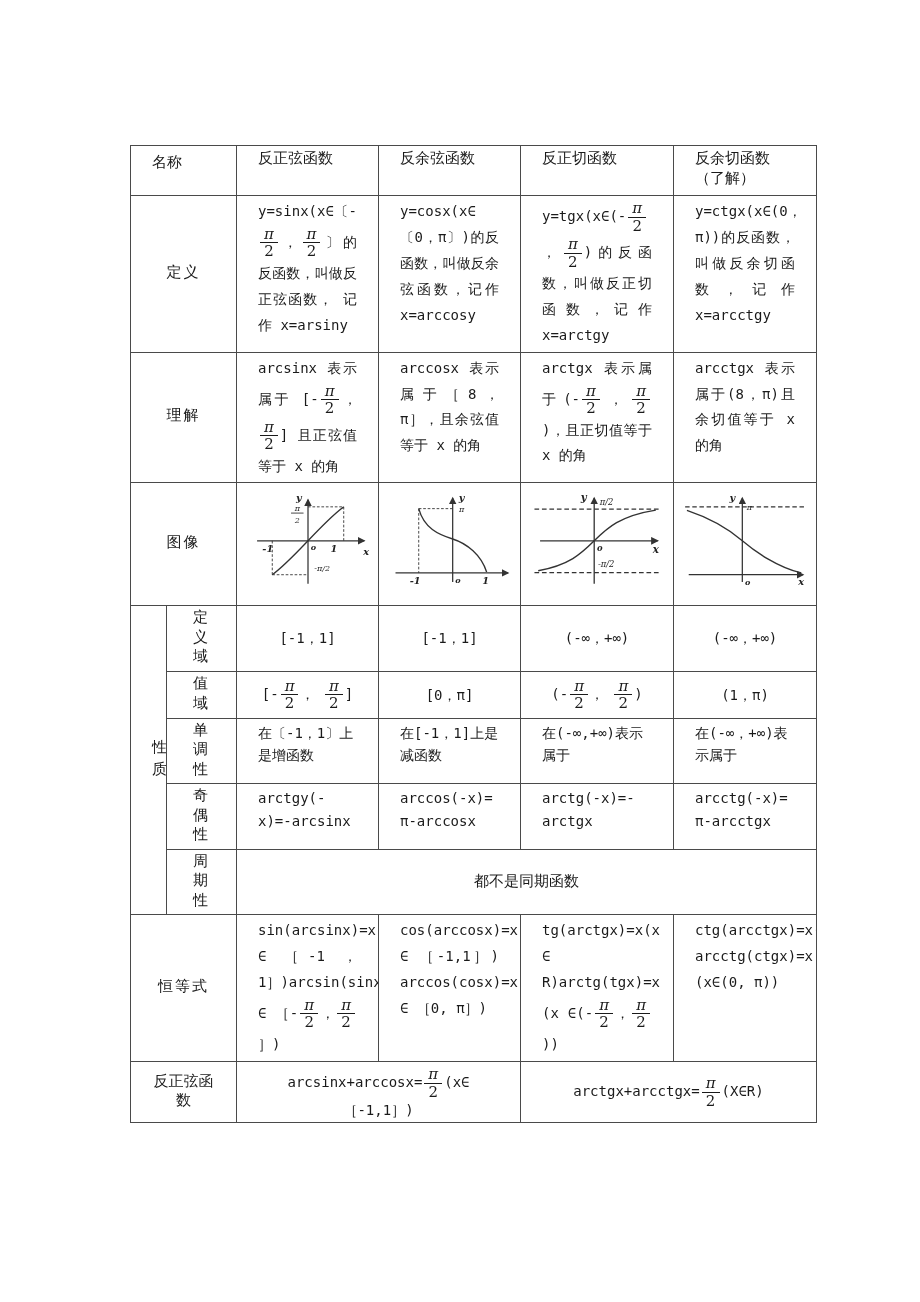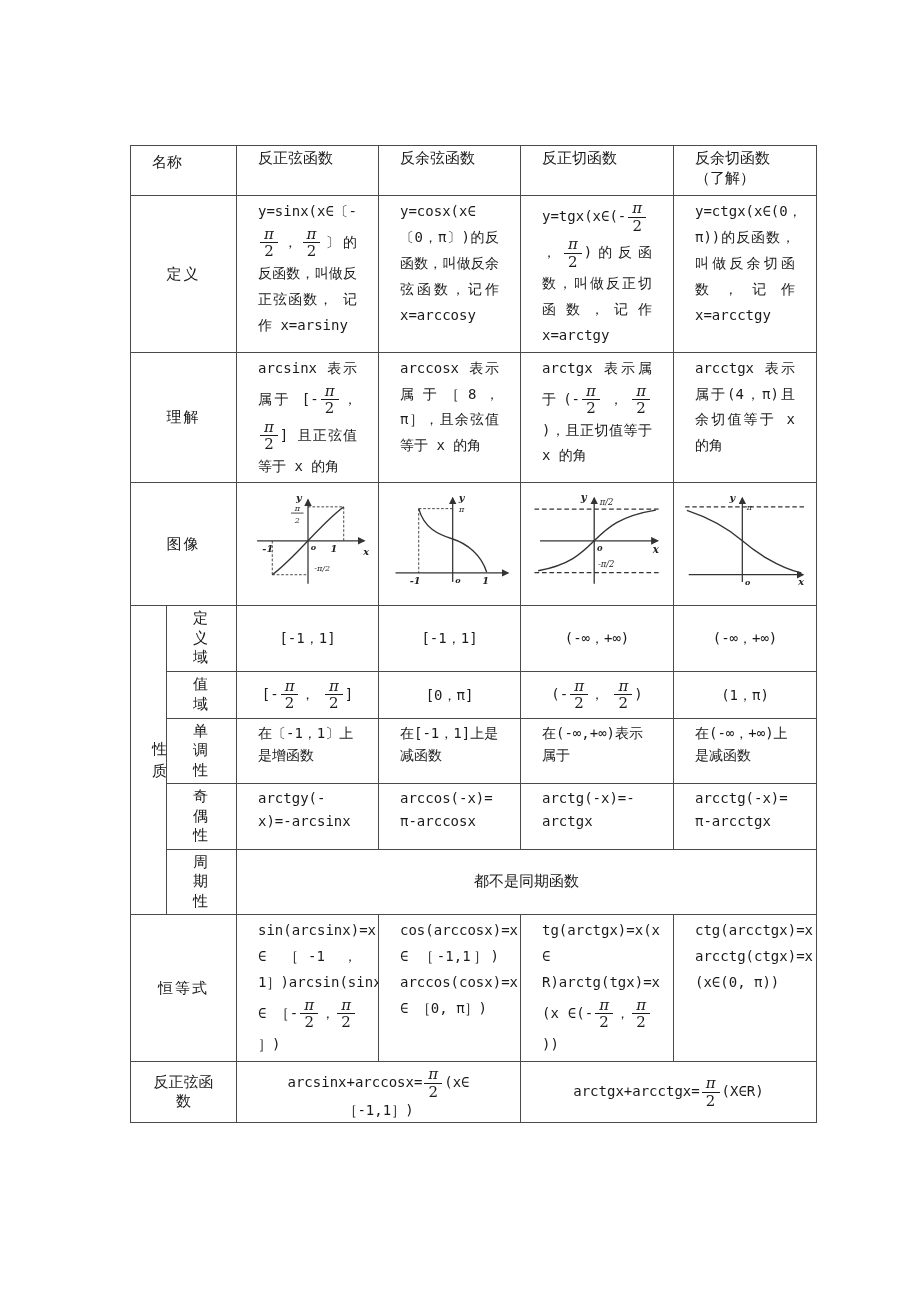--- a/index.html
+++ b/index.html
@@ -18,21 +18,21 @@
     overflow:hidden;
   }
   .formula{
     font-family:"DejaVu Sans Mono","Liberation Mono",monospace;
     font-size:14px;
     letter-spacing:0px;
   }
   .justify{text-align:justify;}
   .rlabel{
     text-align:center;vertical-align:middle;
-    font-family:Liberation Serif, serif;
+    font-family:Liberation Mono, monospace;
     letter-spacing:2px;line-height:1.5;
   }
   .center{text-align:center;vertical-align:middle;}
   .topcenter{text-align:left;vertical-align:top;}
   .small-lh{line-height:1.3;}
   .graphcell{text-align:center;vertical-align:middle;padding:2px;}
   .frac{
     display:inline-block;vertical-align:middle;text-align:center;
     line-height:1.1;margin:1px 2px;
   }
@@ -90,21 +90,21 @@
     <td class="formula justify">y=cosx(x∈〔0，π〕)的反函数，叫做反余弦函数，记作 x=arccosy</td>
     <td class="formula justify">y=tgx(x∈(-<span class="frac"><span class="num">π</span><span class="den">2</span></span> ，<span class="frac"><span class="num">π</span><span class="den">2</span></span>)的反函数，叫做反正切函数，记作 x=arctgy</td>
     <td class="formula justify">y=ctgx(x∈(0，π))的反函数，叫做反余切函数，记作 x=arcctgy</td>
   </tr>
 
   <tr style="height:122px">
     <td colspan="2" class="rlabel">理解</td>
     <td class="formula justify">arcsinx 表示属于 [-<span class="frac"><span class="num">π</span><span class="den">2</span></span>，<span class="frac"><span class="num">π</span><span class="den">2</span></span>] 且正弦值等于 x 的角</td>
     <td class="formula justify">arccosx 表示属于［8，π］，且余弦值等于 x 的角</td>
     <td class="formula justify">arctgx 表示属于(-<span class="frac"><span class="num">π</span><span class="den">2</span></span>，<span class="frac"><span class="num">π</span><span class="den">2</span></span>)，且正切值等于 x 的角</td>
-    <td class="formula justify">arcctgx 表示属于(4，π)且余切值等于 x 的角</td>
+    <td class="formula justify">arcctgx 表示属于(8，π)且余切值等于 x 的角</td>
   </tr>
 
   <tr style="height:118px">
     <td colspan="2" class="rlabel">图像</td>
 
     <td class="graphcell">
       <svg width="134" height="108" viewBox="0 0 150 112">
         <line x1="18" y1="58" x2="138" y2="58" stroke="#333" stroke-width="1.4" marker-end="url(#ah)"></line>
         <line x1="75" y1="106" x2="75" y2="12" stroke="#333" stroke-width="1.4" marker-end="url(#ah)"></line>
         <path d="M35,96 C60,78 90,38 115,20" fill="none" stroke="#333" stroke-width="1.5"></path>
@@ -183,21 +183,21 @@
     <td class="formula center small-lh">[0，π]</td>
     <td class="formula center small-lh">(-<span class="frac"><span class="num">π</span><span class="den">2</span></span>， <span class="frac"><span class="num">π</span><span class="den">2</span></span>)</td>
     <td class="formula center small-lh">(1，π)</td>
   </tr>
 
   <tr style="height:53px">
     <td class="rlabel small-lh">单调性</td>
     <td class="formula" style="line-height:1.6">在〔-1，1〕上是增函数</td>
     <td class="formula" style="line-height:1.6">在[-1，1]上是减函数</td>
     <td class="formula" style="line-height:1.6">在(-∞,+∞)表示属于</td>
-    <td class="formula" style="line-height:1.6">在(-∞，+∞)上是减函数</td>
+    <td class="formula" style="line-height:1.6">在(-∞，+∞)表示属于</td>
   </tr>
 
   <tr style="height:47px">
     <td class="rlabel small-lh">奇偶性</td>
     <td class="formula" style="line-height:1.6">arctgy(-x)=-arcsinx</td>
     <td class="formula" style="line-height:1.6">arccos(-x)= π-arccosx</td>
     <td class="formula" style="line-height:1.6">arctg(-x)=-arctgx</td>
     <td class="formula" style="line-height:1.6">arcctg(-x)= π-arcctgx</td>
   </tr>
 

